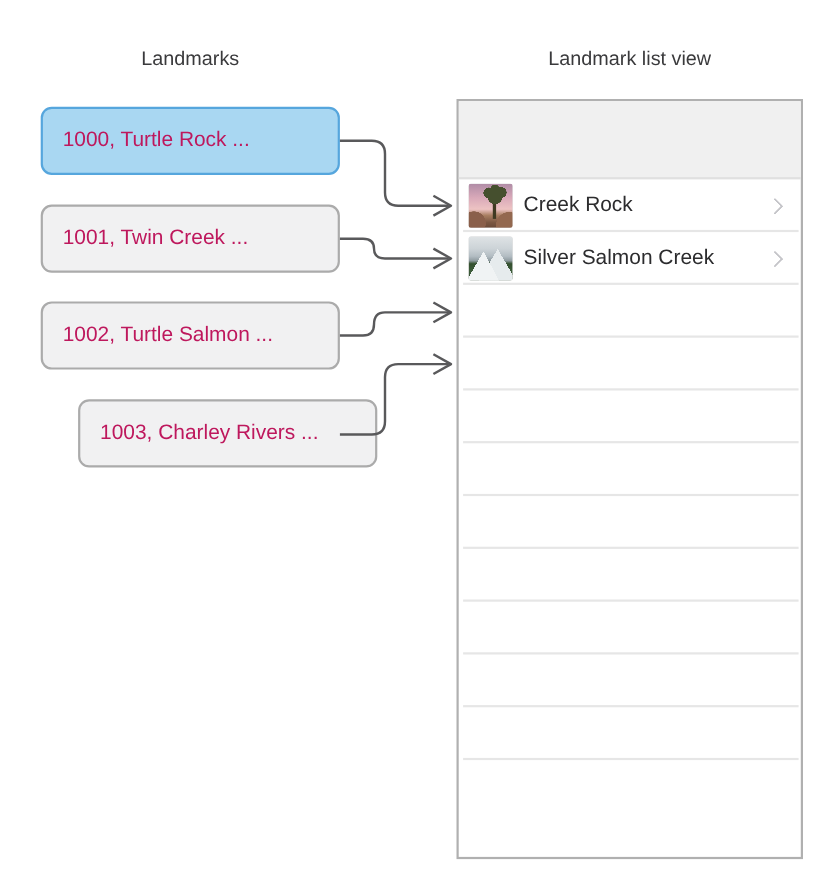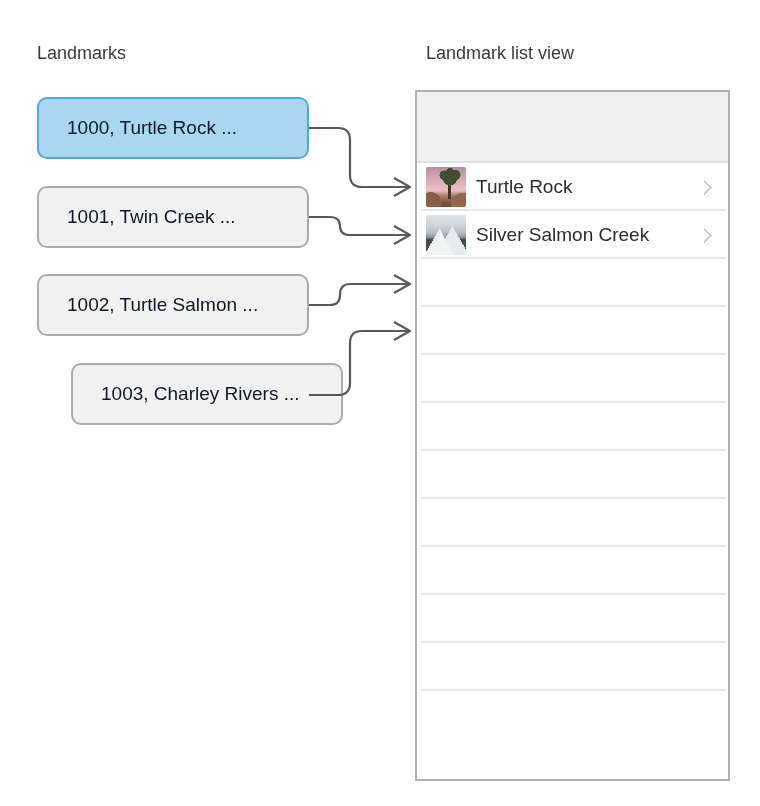--- a/index.html
+++ b/index.html
@@ -2,34 +2,34 @@
 <html><head>
 <meta charset="utf-8">
 <style>
   html,body{margin:0;padding:0;background:#ffffff;}
   .canvas{
     position:relative;width:760px;height:806px;background:#ffffff;overflow:hidden;
     font-family:"Liberation Sans","DejaVu Sans",sans-serif;
   }
   .col-title{
     position:absolute;top:42px;height:22px;line-height:22px;
-    font-size:18px;color:#3a3a3c;text-align:left;white-space:nowrap;
+    font-size:18px;color:#3a3a3c;text-align:center;white-space:nowrap;
   }
   .title-left{left:37px;width:272px;}
-  .title-right{left:426px;width:315px;}
+  .title-right{left:415px;width:315px;}
 
   
   .node{
     position:absolute;left:37px;width:272px;height:62px;box-sizing:border-box;
     background:#f1f1f2;border:2px solid #ababab;border-radius:10px;
     display:flex;align-items:center;
   }
   .node.hl{background:#a9d7f2;border-color:#56a6dd;}
   .node .node-label{
-    padding-left:28px;font-size:19px;color:#0f172a;white-space:nowrap;
+    padding-left:18px;font-size:19px;color:#be185d;white-space:nowrap;
   }
   .n0{top:97px;}.n1{top:186px;}.n2{top:274px;}.n3{top:363px;margin-left:34px;}
 
   
   .listview{
     position:absolute;left:415px;top:90px;width:315px;height:691px;
     box-sizing:border-box;border:2px solid #b0b0b0;background:#ffffff;overflow:hidden;
   }
   .lv-header{height:69px;background:#f0f0f0;border-bottom:2px solid #e0e0e0;}
   .lv-row{
@@ -115,21 +115,21 @@
   </div>
   <div class="node n3">
     <span class="node-label">1003, Charley Rivers ...</span>
   </div>
 
   <div class="listview">
     <div class="lv-header"></div>
 
     <div class="lv-row">
       <div class="thumb thumb-turtle-rock"></div>
-      <span class="row-label">Turtle Rock</span>
+      <span class="row-label">Creek Rock</span>
       <span class="chevron"></span>
     </div>
     <div class="lv-row">
       <div class="thumb thumb-silver-salmon"></div>
       <span class="row-label">Silver Salmon Creek</span>
       <span class="chevron"></span>
     </div>
 
     <div>
         <div class="lv-row lv-empty"></div>

